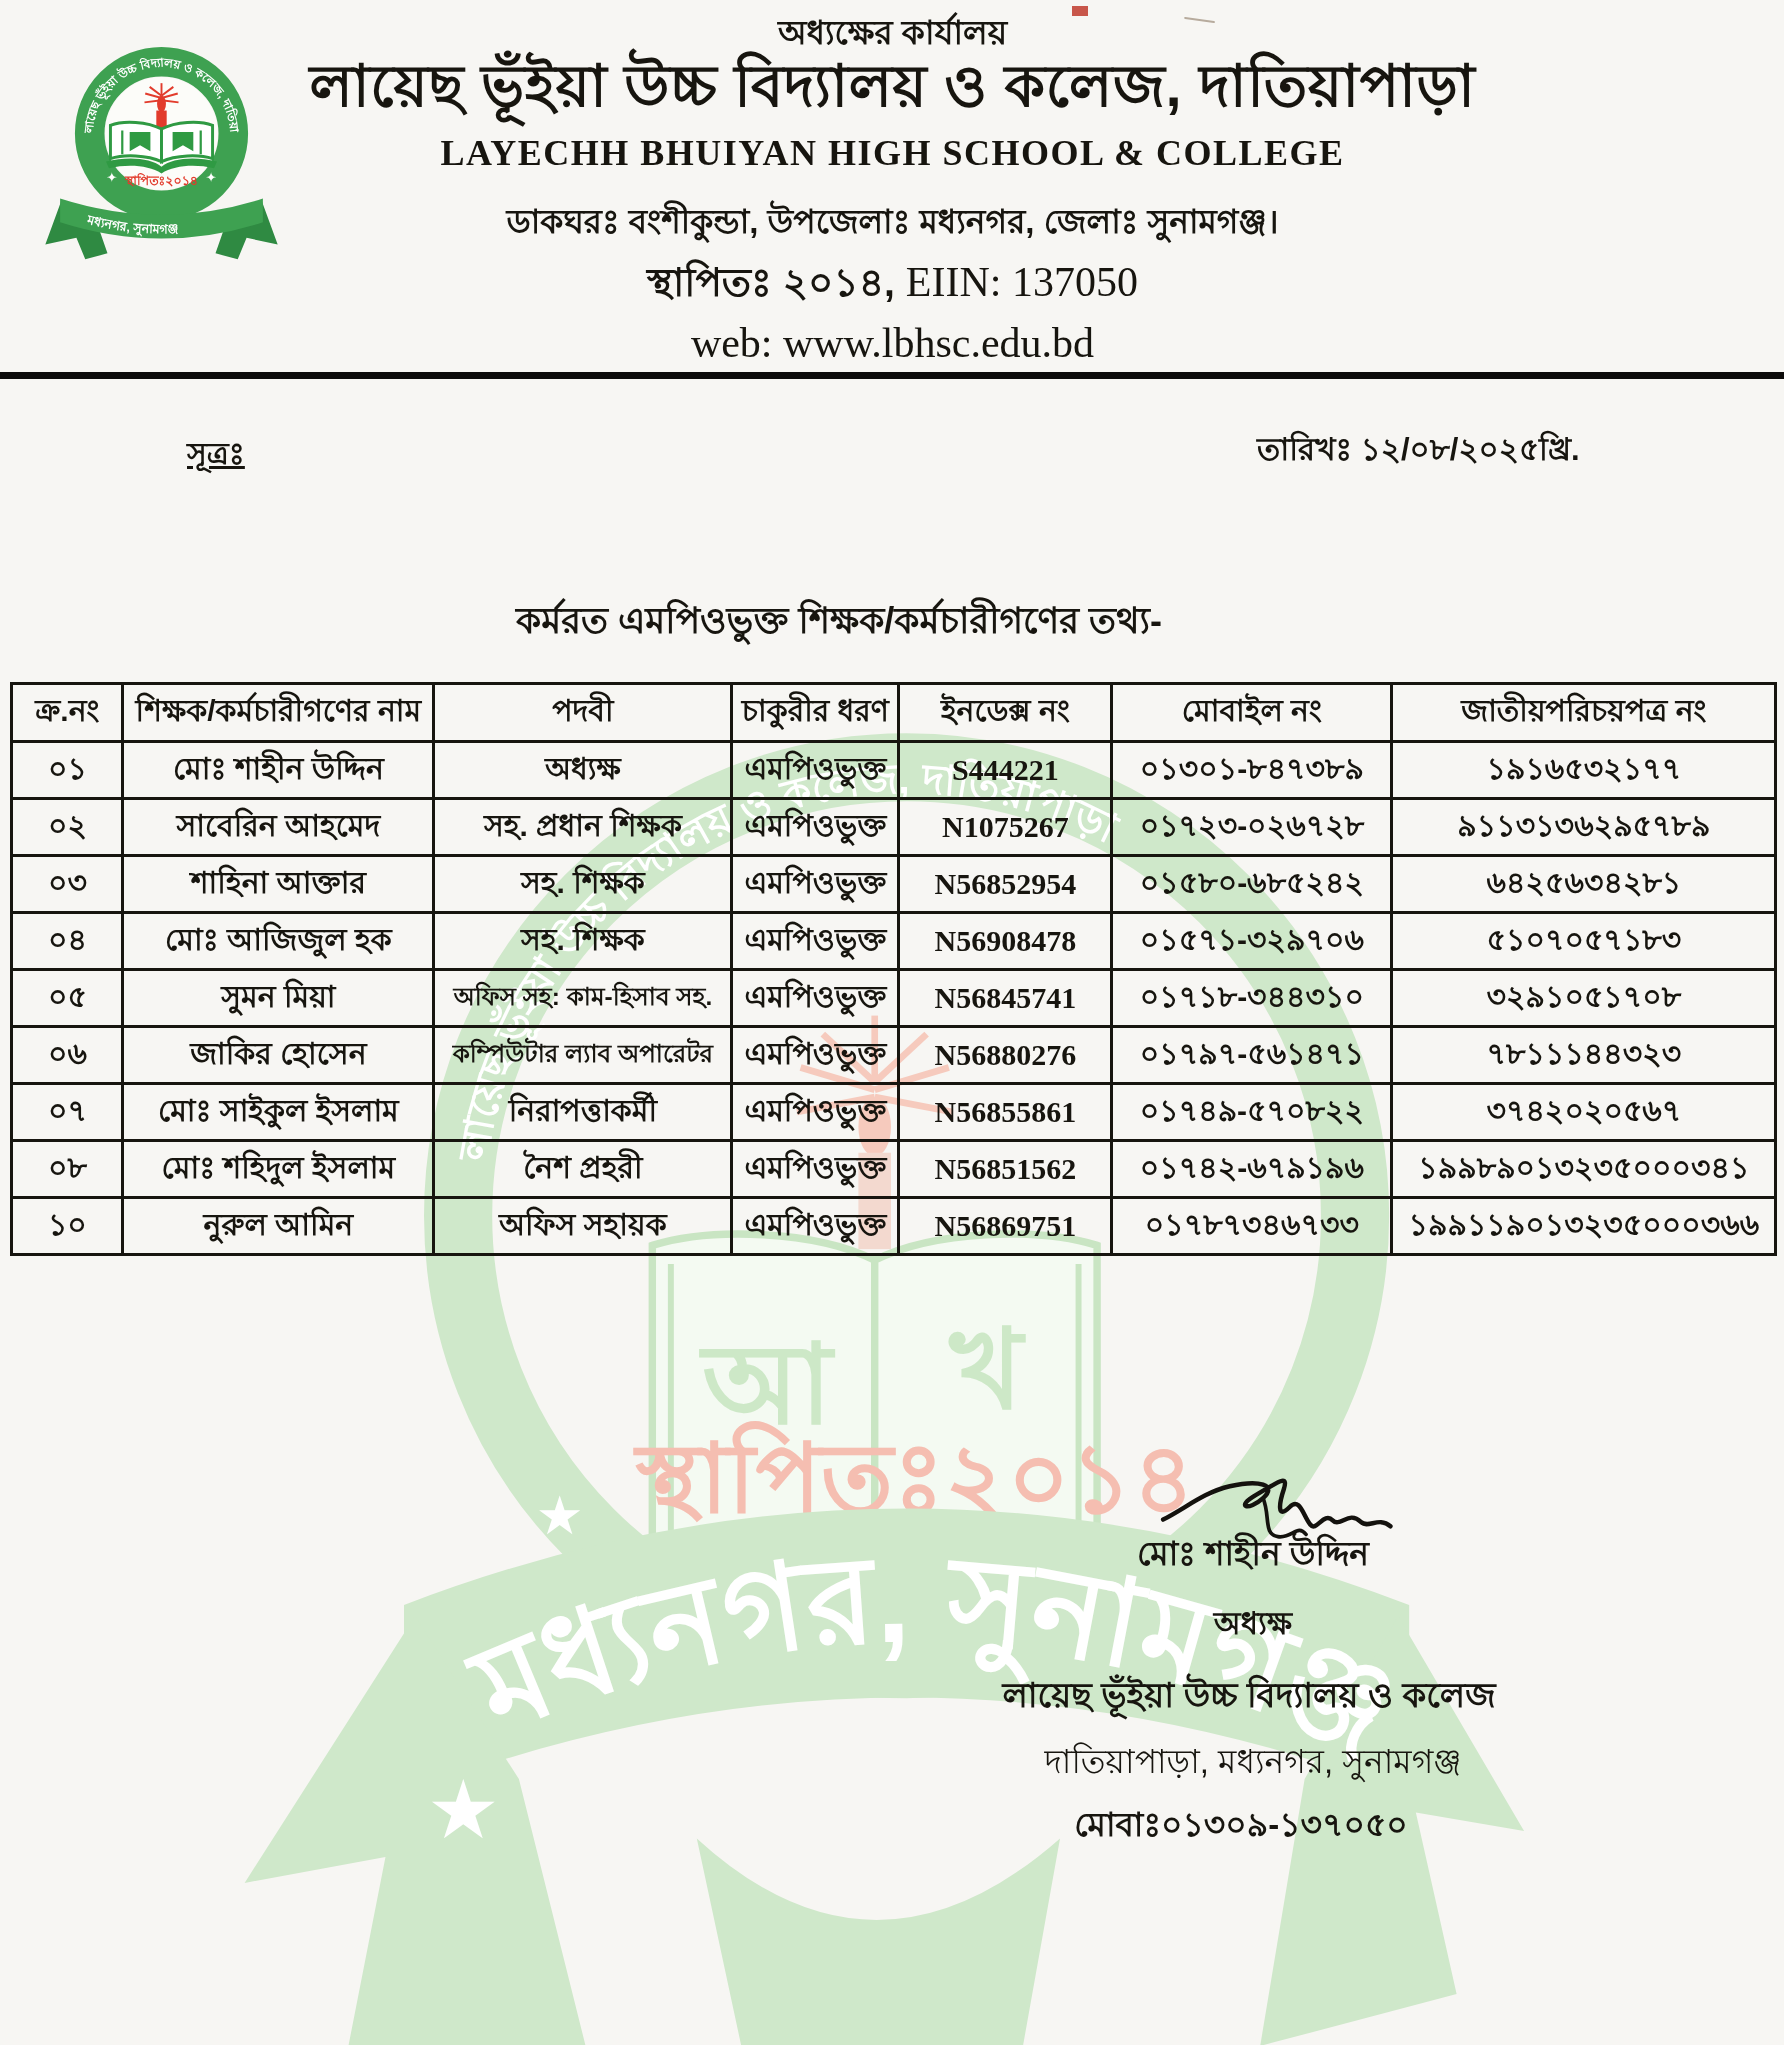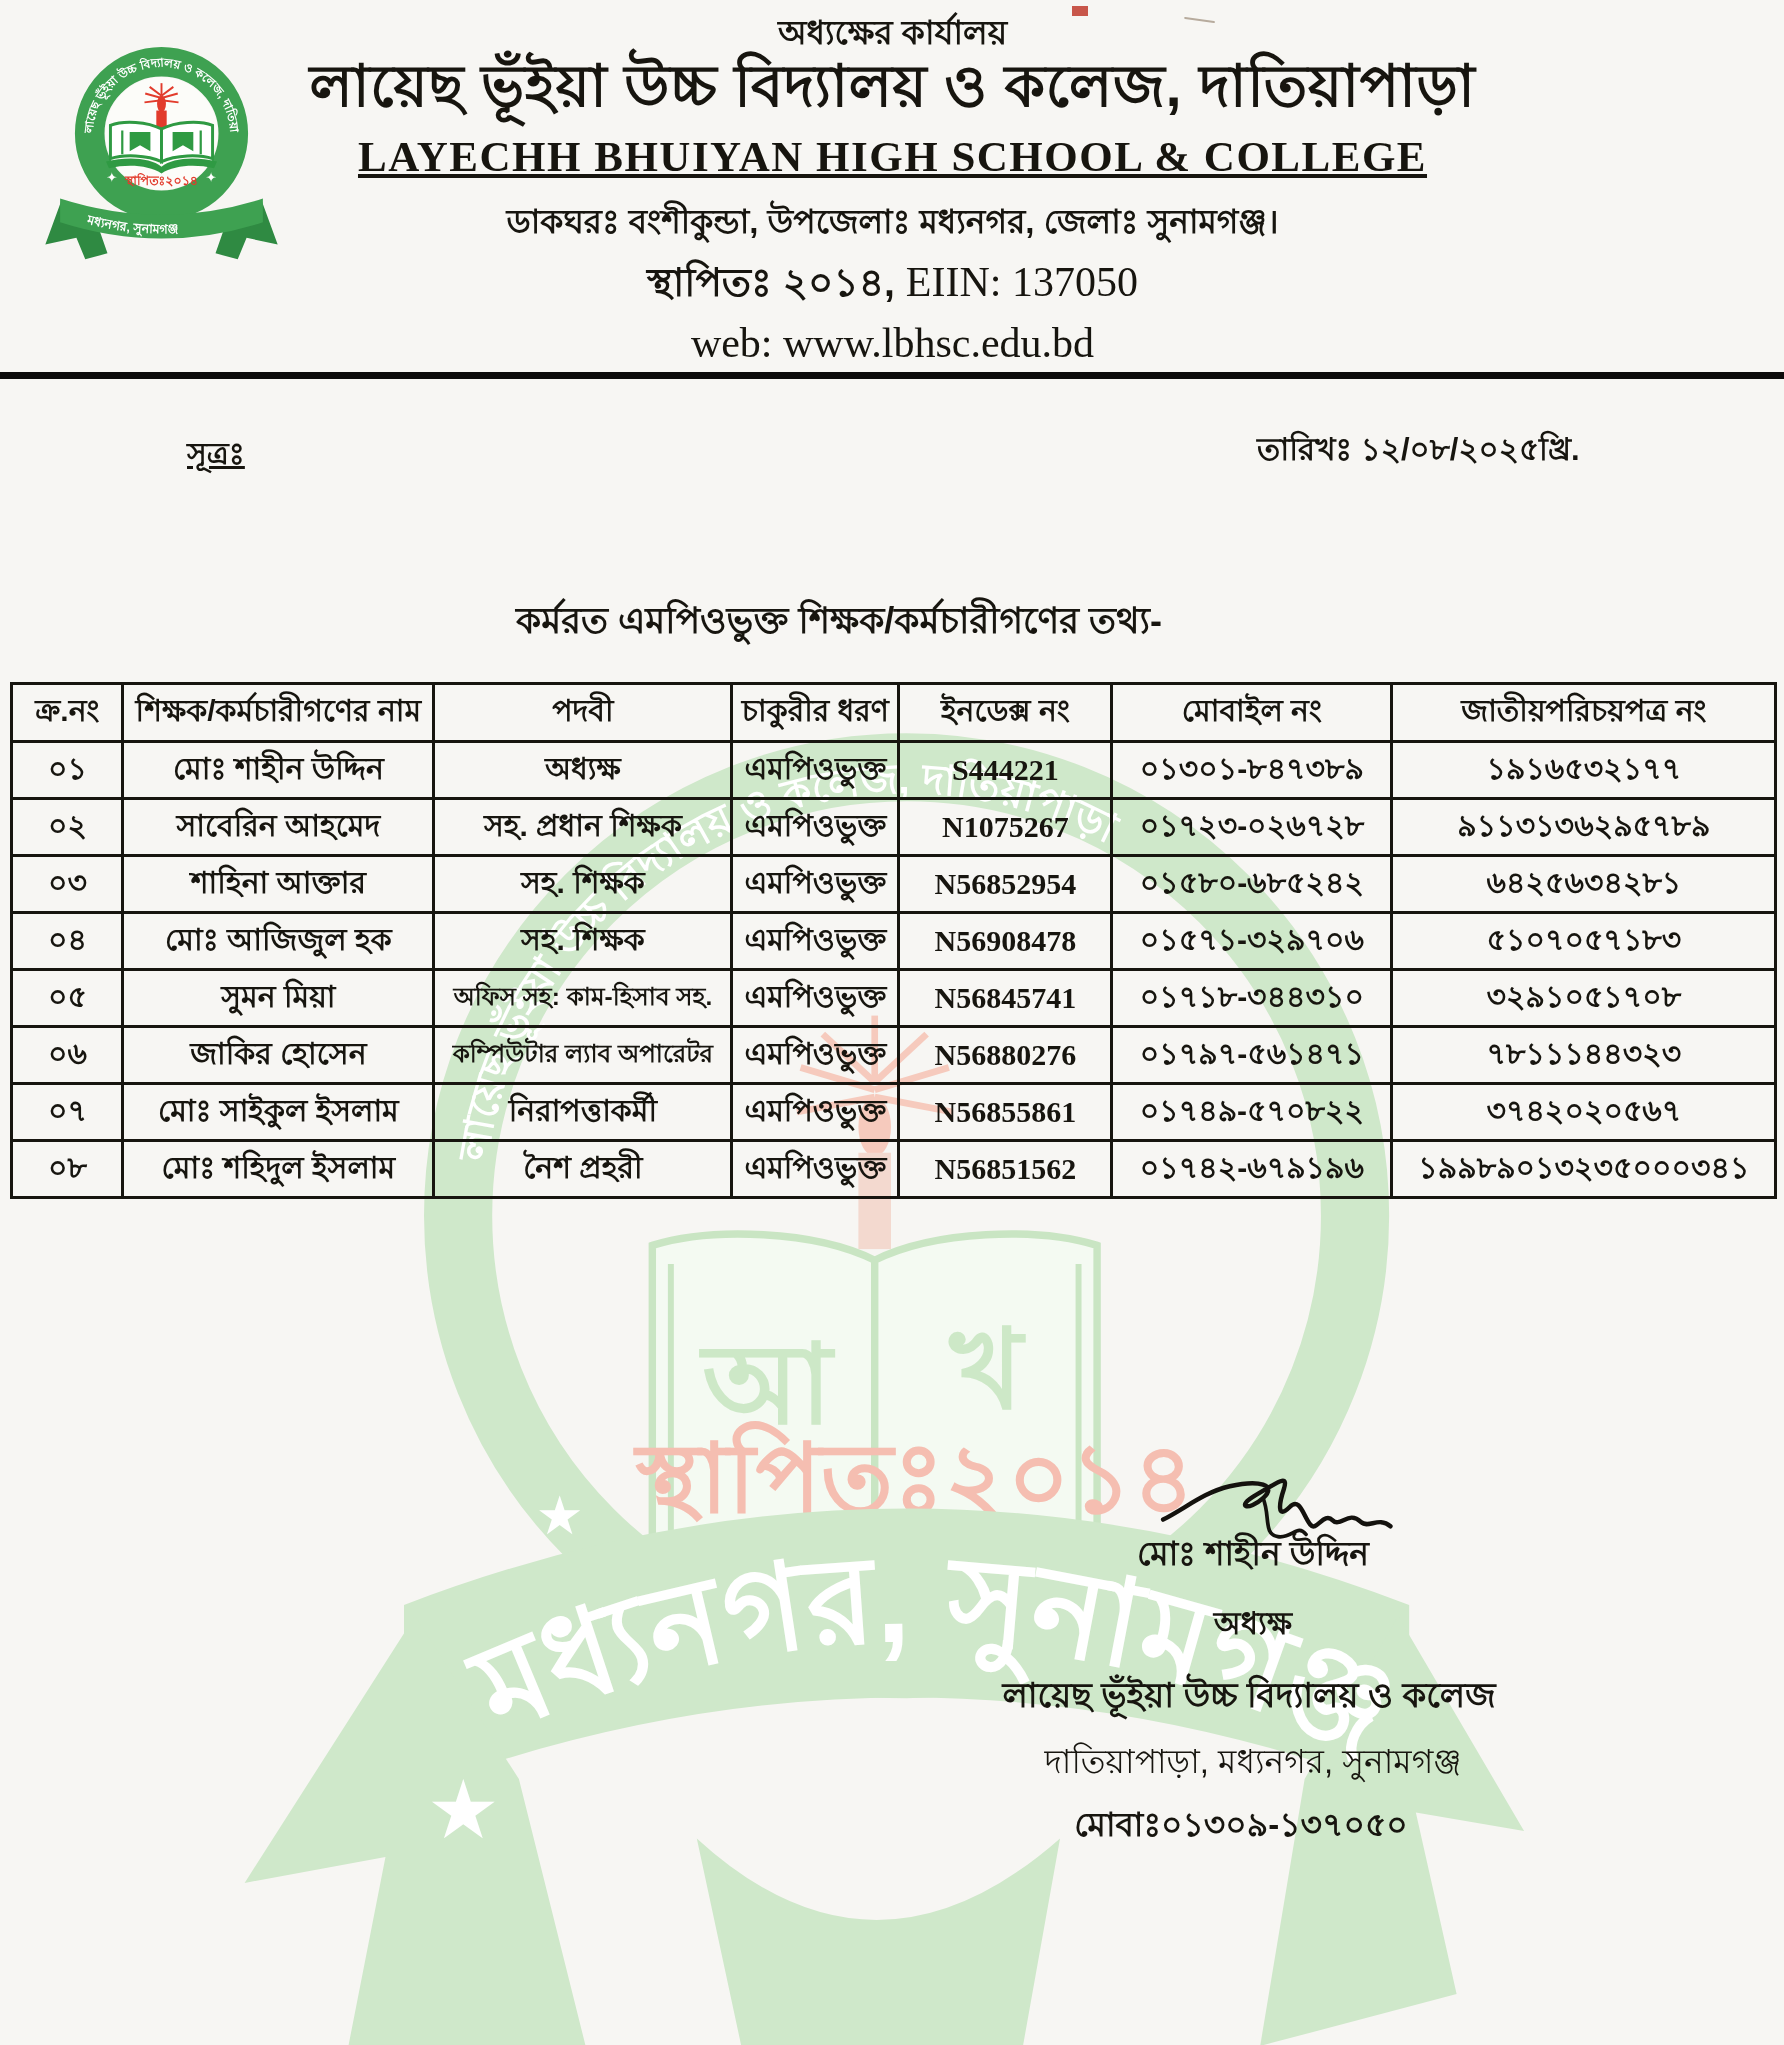--- a/index.html
+++ b/index.html
@@ -8,21 +8,21 @@
     background:#f7f6f3;
     font-family:"Liberation Sans","DejaVu Sans",sans-serif;
     color:#17150f;
   }
   .abs{position:absolute;}
   .ctr{left:50%;transform:translateX(-50%);white-space:nowrap;}
 
   
   .office-line{top:7.4px;font-size:33px;font-weight:700;}
   .school-bn{top:42px;font-size:58px;font-weight:700;letter-spacing:0.7px;}
-  .school-en{top:132px;font-size:43px;font-weight:700;font-family:"Liberation Serif","DejaVu Serif",serif;letter-spacing:1.5px;text-decoration:underline;}
+  .school-en{top:132px;font-size:36px;font-weight:700;font-family:"Liberation Serif","DejaVu Serif",serif;letter-spacing:1.5px;}
   .addr-line{top:196px;font-size:33px;font-weight:700;}
   .est-line{top:252px;font-size:39px;font-weight:700;}
   .est-line .eiin{font-family:"Liberation Serif","DejaVu Serif",serif;font-weight:400;font-size:42px;}
   .web-line{top:319px;font-size:42px;font-family:"Liberation Serif","DejaVu Serif",serif;}
   .rule{top:372px;left:0;width:1785px;height:6.7px;background:#0c0b0a;}
 
   .ref-label{left:187px;top:430px;font-size:30px;font-weight:700;text-decoration:underline;}
   .date-label{left:1257px;top:425px;font-size:31px;font-weight:700;}
 
   .table-title{left:47%;top:593px;transform:translateX(-50%);font-size:36px;font-weight:700;white-space:nowrap;}
@@ -253,20 +253,29 @@
       </tr>
       <tr>
         <td class="c0">০৮</td>
         <td class="c1">মোঃ শহিদুল ইসলাম</td>
         <td class="c2">নৈশ প্রহরী</td>
         <td class="c3">এমপিওভুক্ত</td>
         <td class="c4">N56851562</td>
         <td class="c5">০১৭৪২-৬৭৯১৯৬</td>
         <td class="c6">১৯৯৮৯০১৩২৩৫০০০৩৪১</td>
       </tr>
+      <tr>
+        <td class="c0">১০</td>
+        <td class="c1">নুরুল আমিন</td>
+        <td class="c2">অফিস সহায়ক</td>
+        <td class="c3">এমপিওভুক্ত</td>
+        <td class="c4">N56869751</td>
+        <td class="c5">০১৭৮৭৩৪৬৭৩৩</td>
+        <td class="c6">১৯৯১১৯০১৩২৩৫০০০৩৬৬</td>
+      </tr>
     </tbody>
 </table>
 
 <svg class="abs layer1" style="left:1152px;top:1464px" width="311" height="89" viewBox="0 0 420 120">
   <path d="M 15,75 C 45,60 70,38 105,30 C 145,21 170,28 150,46 C 130,64 112,58 140,42 C 168,26 185,12 178,34 C 172,52 168,76 186,58 C 200,44 204,70 214,82 C 222,92 232,64 244,76 C 254,86 266,62 282,78 C 292,88 306,70 322,84" fill="none" stroke="#14120e" stroke-width="6" stroke-linecap="round"></path>
   <path d="M 150,46 C 160,70 150,95 170,98 C 190,101 196,80 208,95" fill="none" stroke="#14120e" stroke-width="5" stroke-linecap="round"></path>
 </svg>
 <div class="abs layer1 sig-name">মোঃ শাহীন উদ্দিন</div>
 <div class="abs layer1 sig-role">অধ্যক্ষ</div>
 <div class="abs layer1 sig-inst">লায়েছ ভূঁইয়া উচ্চ বিদ্যালয় ও কলেজ</div>

